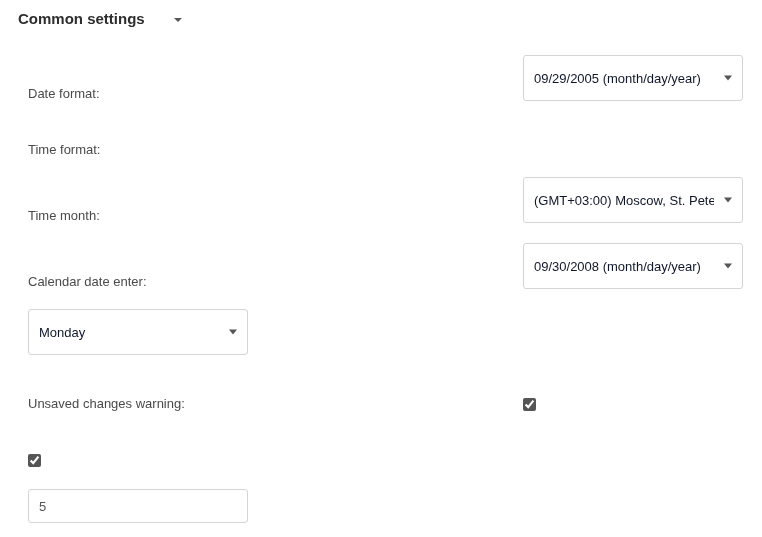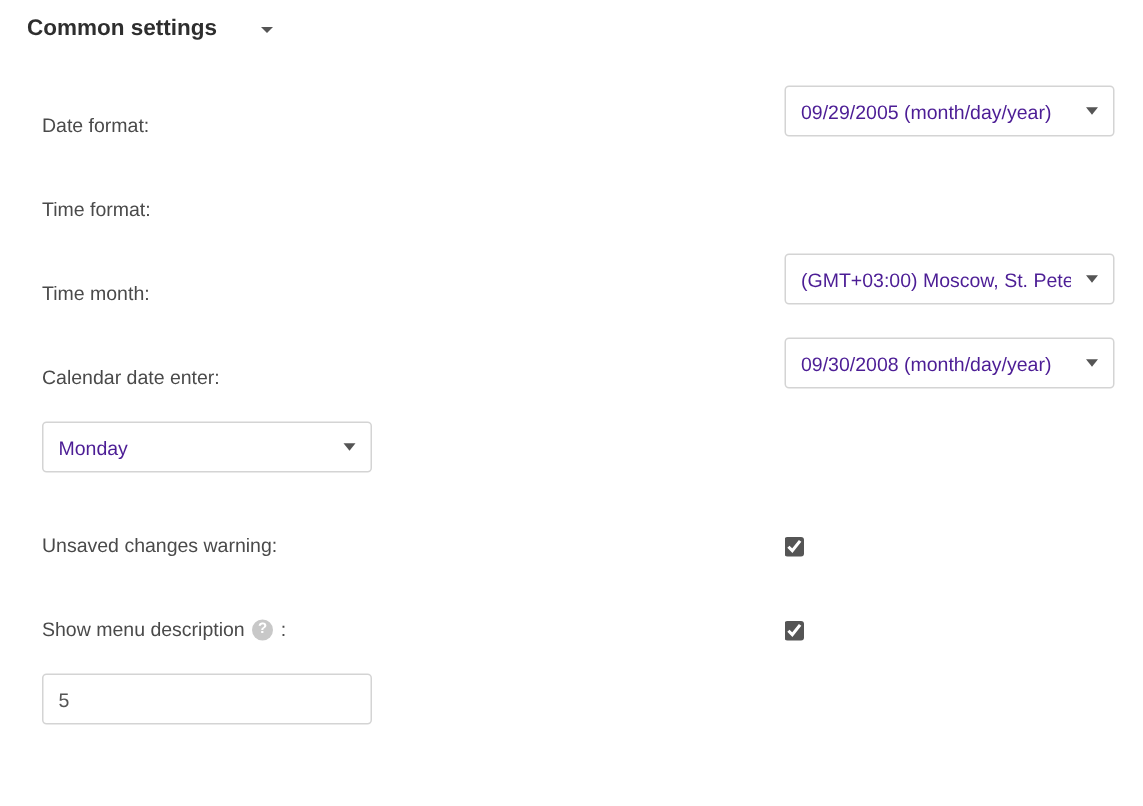--- a/index.html
+++ b/index.html
@@ -54,24 +54,24 @@
     }
     .form-control-wrap {
       flex: 0 0 220px;
     }
     .select-field {
       position: relative;
       width: 220px;
     }
     .select-field select {
       width: 100%;
-      height: 34px;
+      height: 46px;
       padding: 6px 28px 6px 10px;
       font-size: 13px;
-      color: #4c1d95;
+      color: #0f172a;
       background: #fff;
       border: 1px solid #d4d4d4;
       border-radius: 3px;
       appearance: none;
       -webkit-appearance: none;
       -moz-appearance: none;
       cursor: pointer;
     }
     .select-field::after {
       content: "";
@@ -178,25 +178,20 @@
 </div>
 
 <div class="form-row">
   <div class="form-label">Unsaved changes warning:</div>
   <div class="checkbox-wrap">
     <input type="checkbox" class="checkbox-input" checked="" style="">
   </div>
 </div>
 
 <div class="form-row">
-  <div class="form-label">
-    <span>Show menu description</span>
-    <span class="help-icon">?</span>
-    <span>:</span>
-  </div>
   <div class="checkbox-wrap">
     <input type="checkbox" class="checkbox-input" checked="" style="">
   </div>
 </div>
 
 <div class="form-row">
   <div class="form-control-wrap">
     <input type="text" class="text-input" value="5" style="">
   </div>
 </div>

